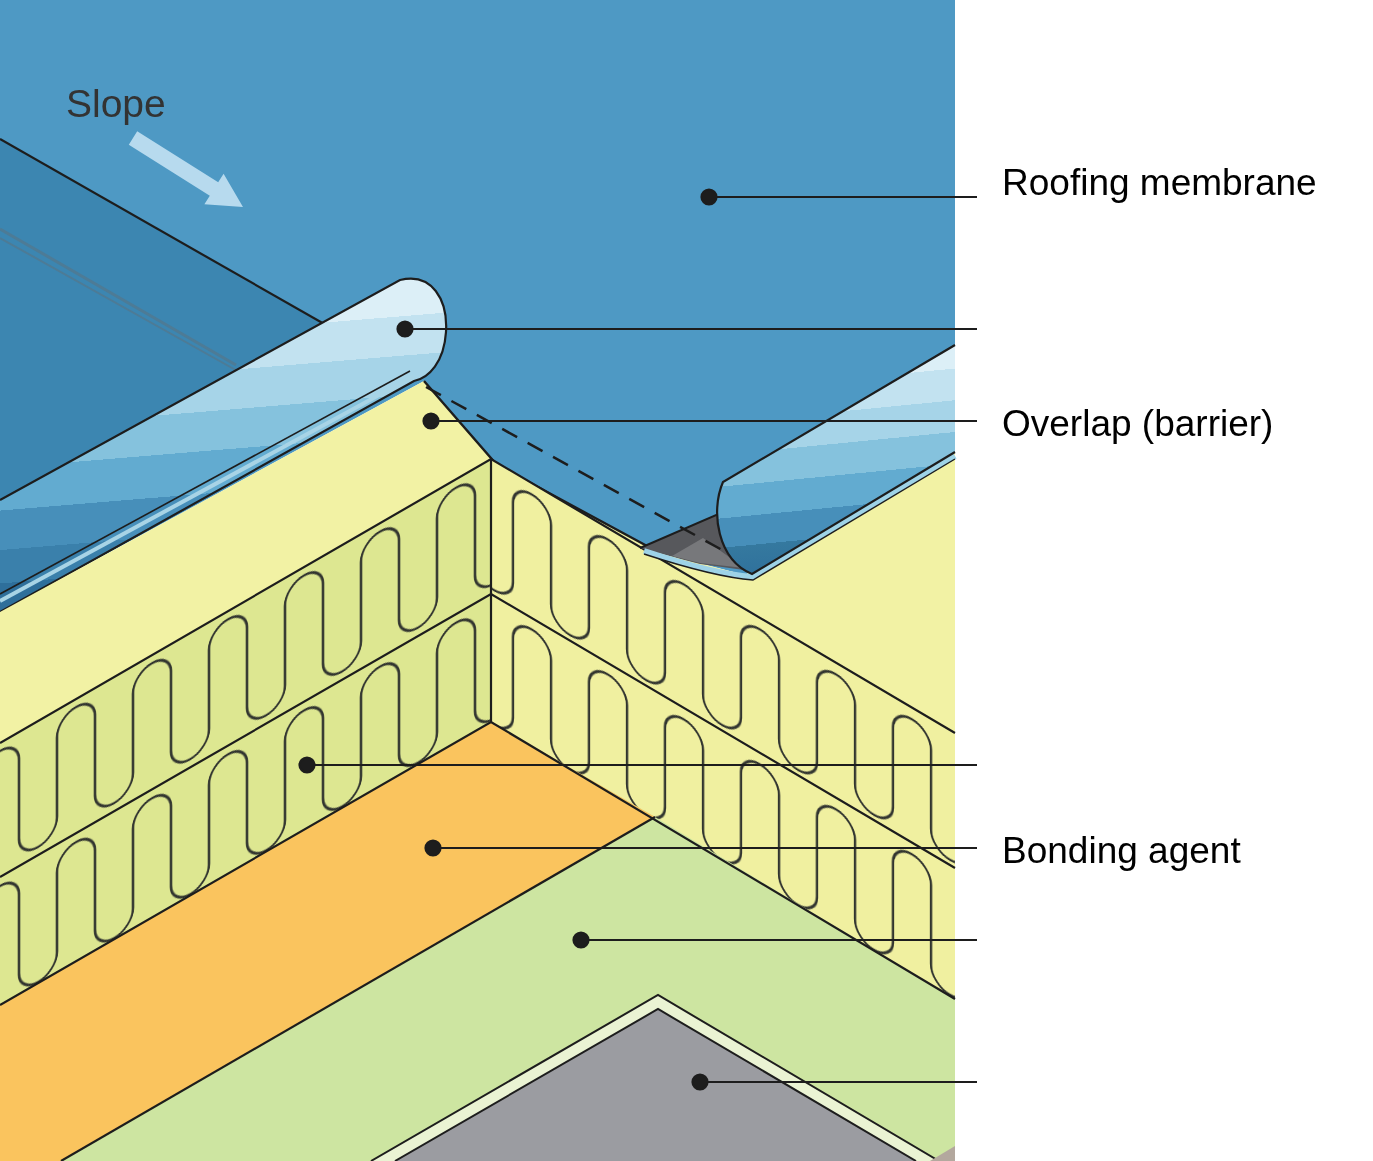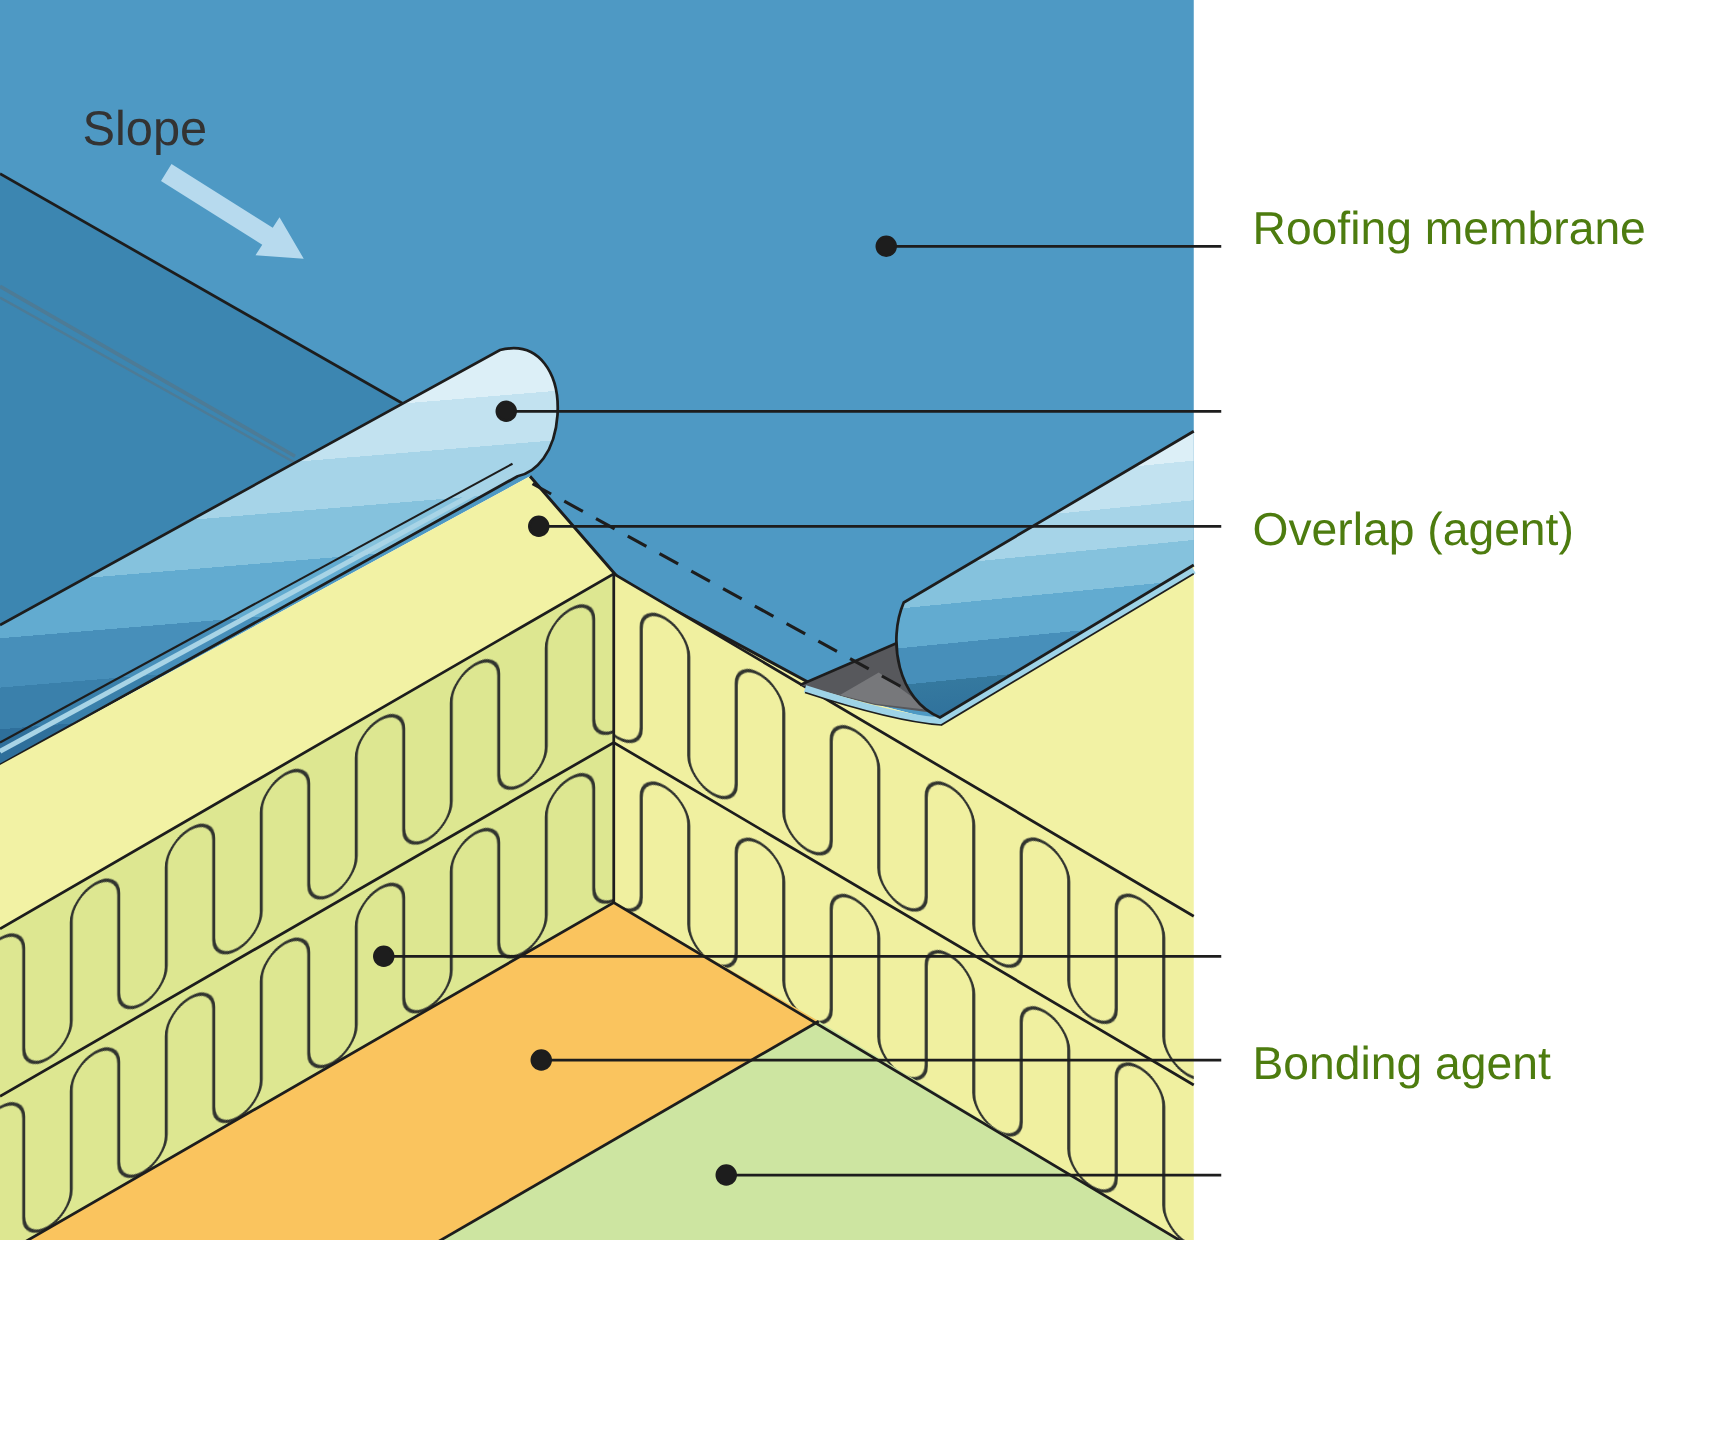--- a/index.html
+++ b/index.html
@@ -1,19 +1,19 @@
 <!DOCTYPE html>
 <html><head>
 <meta charset="utf-8">
 <style>
   html,body{margin:0;padding:0;background:#ffffff;}
-  #stage{position:relative;width:1373px;height:992px;overflow:hidden;background:#ffffff;
+  #stage{position:relative;width:1373px;height:1161px;overflow:hidden;background:#ffffff;
          font-family:"Liberation Sans", sans-serif;}
   #diagram-svg{position:absolute;left:0;top:0;}
-  .callout{position:absolute;left:1002px;font-size:37px;line-height:47px;color:#4d7c0f;
+  .callout{position:absolute;left:1002px;font-size:37px;line-height:47px;color:#000000;
            white-space:nowrap;}
   #slope-label{position:absolute;left:66px;top:82px;font-size:39px;color:#333333;}
 </style>
 </head>
 <body>
 
 <div id="stage">
 
 <svg id="diagram-svg" width="1373" height="1161" viewBox="0 0 1373 1161">
   <defs>
@@ -137,16 +137,16 @@
     <line x1="700" y1="1082" x2="977" y2="1082"></line>
     <circle cx="700" cy="1082" r="7.5"></circle>
   </g>
 </svg>
 
 <div id="slope-label">Slope</div>
 
 <div class="callout" style="top:159px">
   <div>Roofing membrane</div>
 </div>
-<div class="callout" style="top:400px">Overlap (agent)</div>
+<div class="callout" style="top:400px">Overlap (barrier)</div>
 <div class="callout" style="top:827px">Bonding agent</div>
 
 </div>
 
 </body></html>

